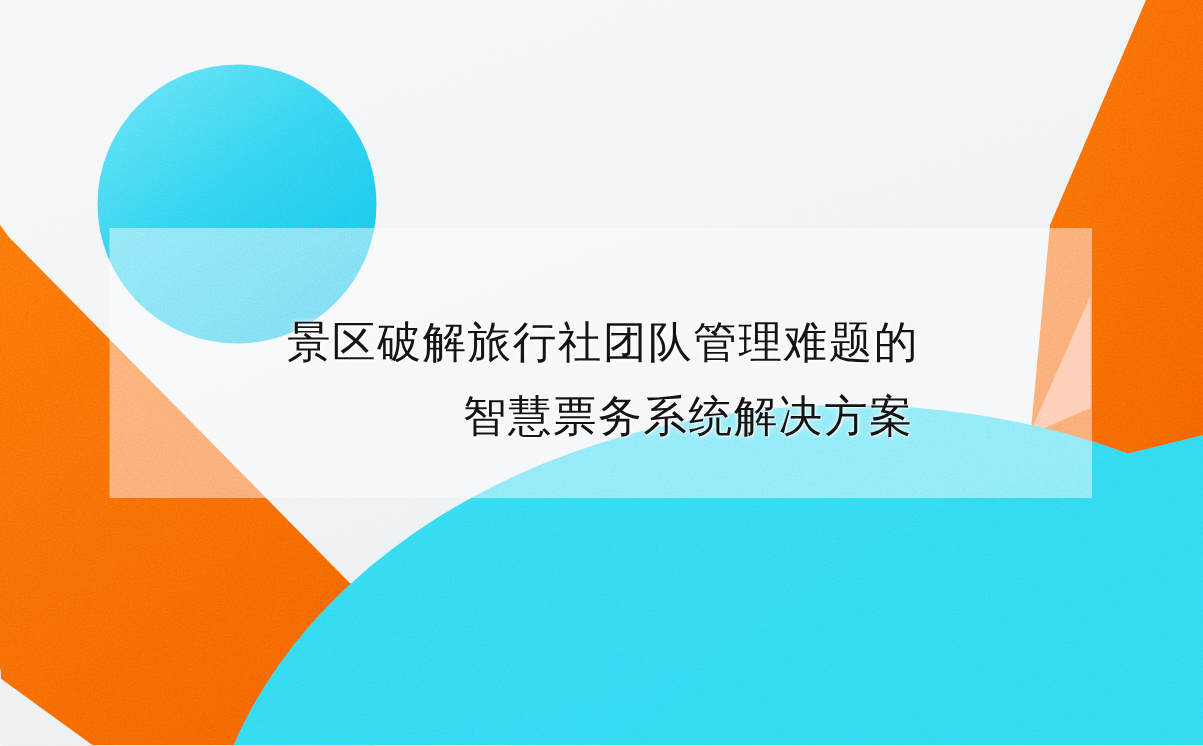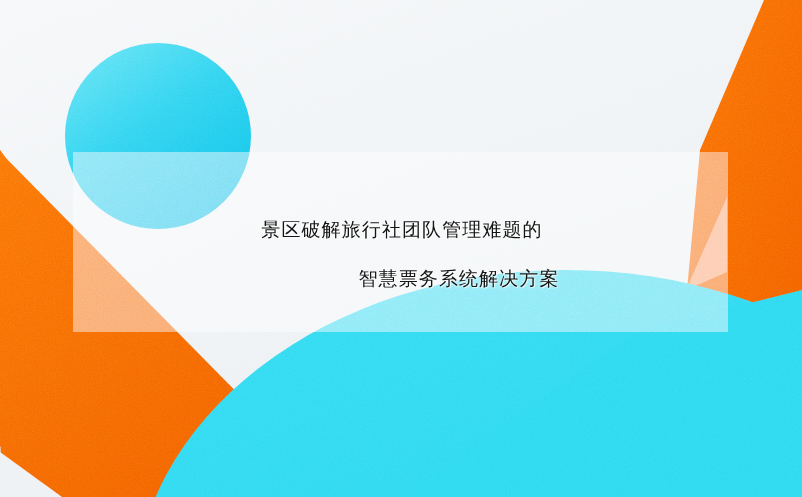--- a/index.html
+++ b/index.html
@@ -63,21 +63,21 @@
     position: absolute;
     left: 0;
     top: 205px;
     width: 802px;
     text-align: center;
     pointer-events: none;
   }
   .headline .hl-line {
     display: block;
     color: #141414;
-    font-size: 19px;
+    font-size: 29px;
     line-height: 49px;
     letter-spacing: 1.1px;
     font-weight: 500;
     white-space: nowrap;
     text-shadow:
        0 0 2px rgba(255,255,255,0.95),
        0 0 5px rgba(255,255,255,0.80),
        1px 1px 0 rgba(255,255,255,0.55);
   }
   .headline .hl-line.l1 { transform: translateX(1px); }

